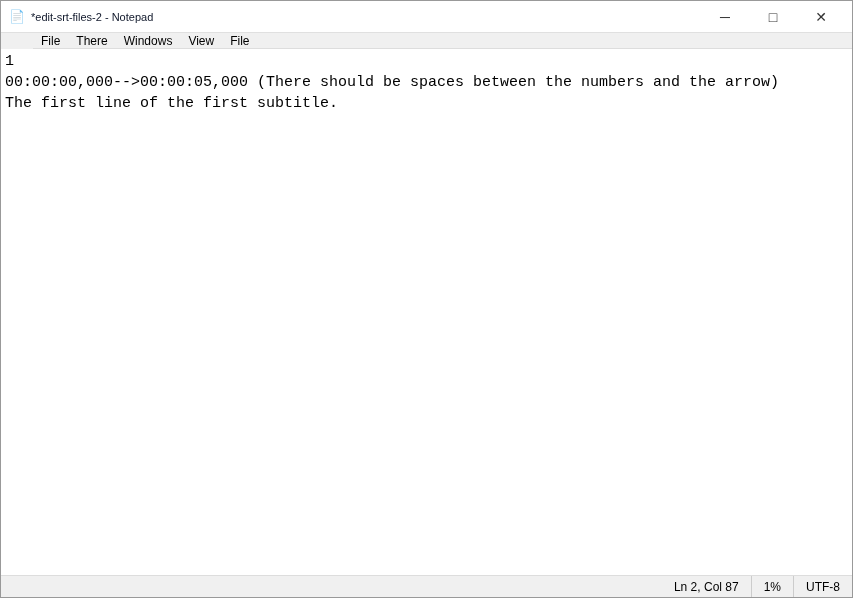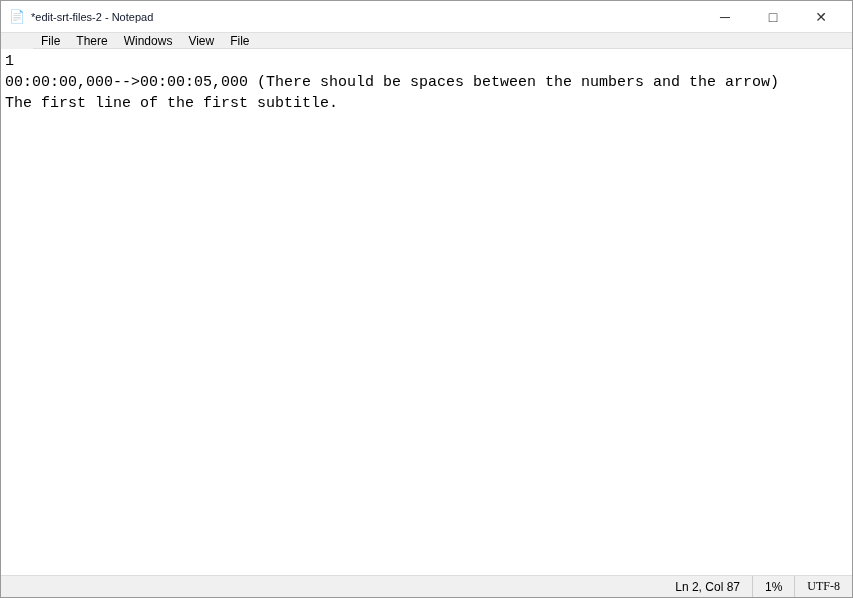--- a/index.html
+++ b/index.html
@@ -125,21 +125,20 @@
     .status-section {
       padding: 0 12px;
       border-right: 1px solid #ccc;
       height: 100%;
       display: flex;
       align-items: center;
     }
 
     .status-section:last-child {
       border-right: none;
-      font-family: Liberation Serif, serif;
     }
 
     .status-spacer {
       flex: 1;
     }
   </style>
 </head>
 <body>
 
 <div class="window">

